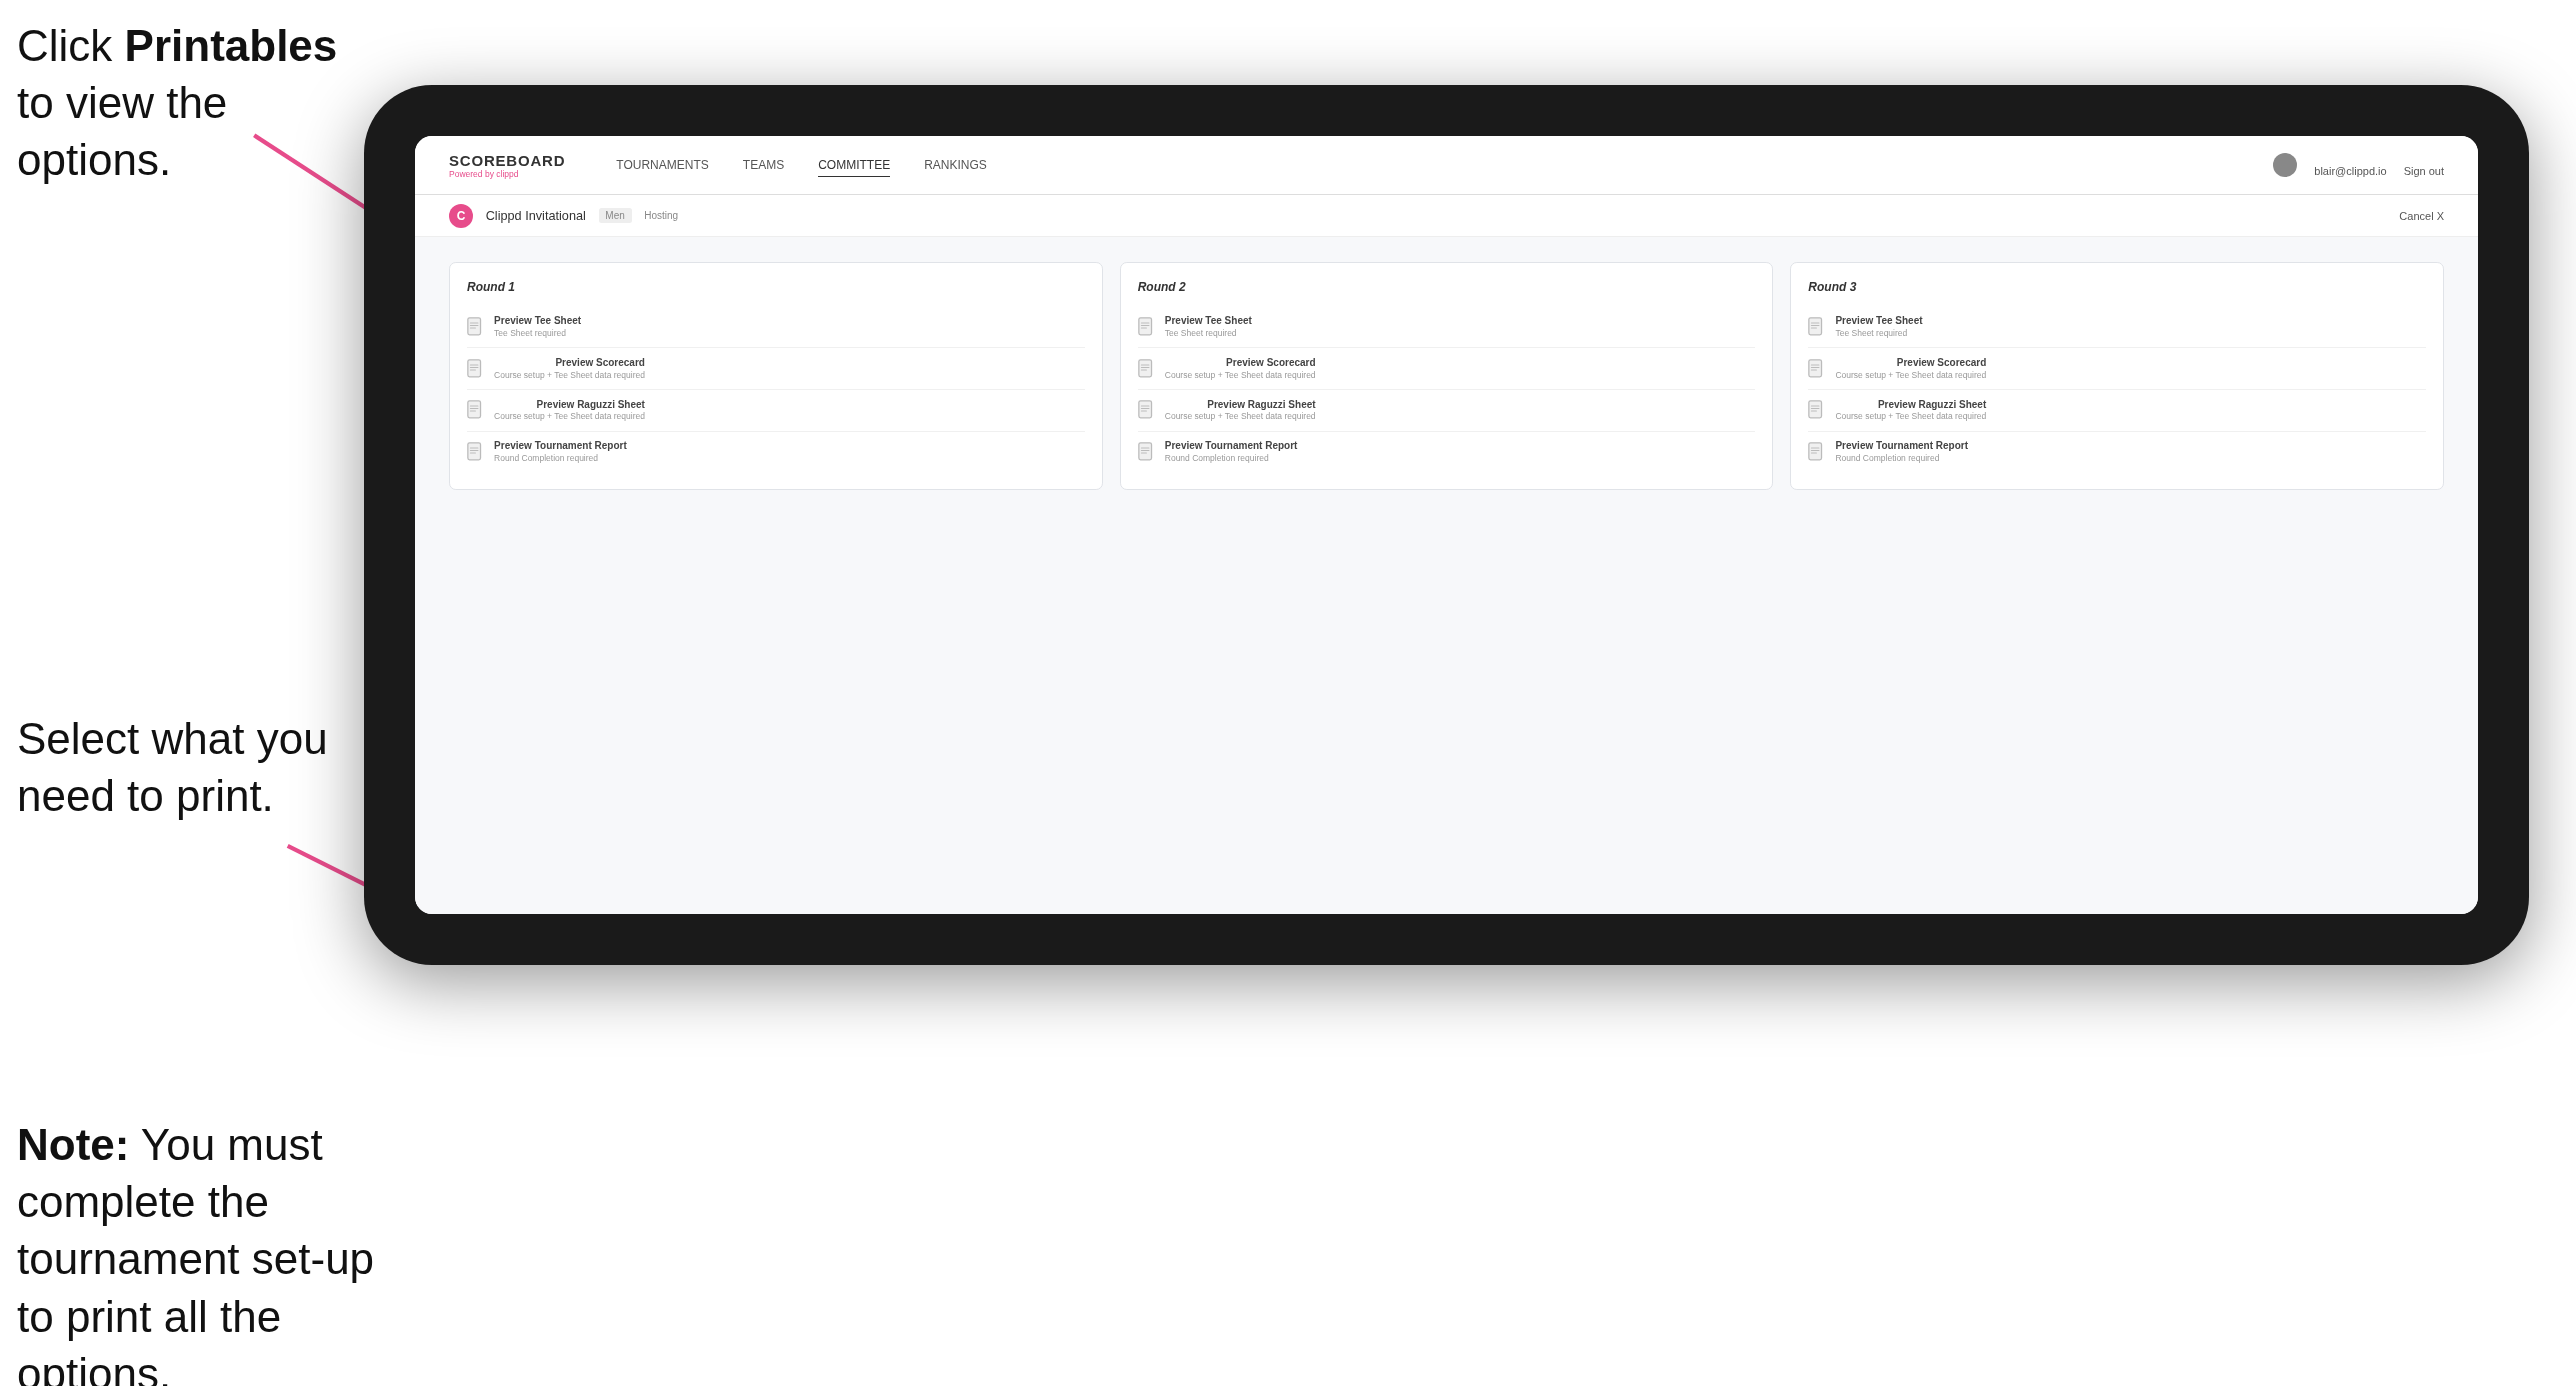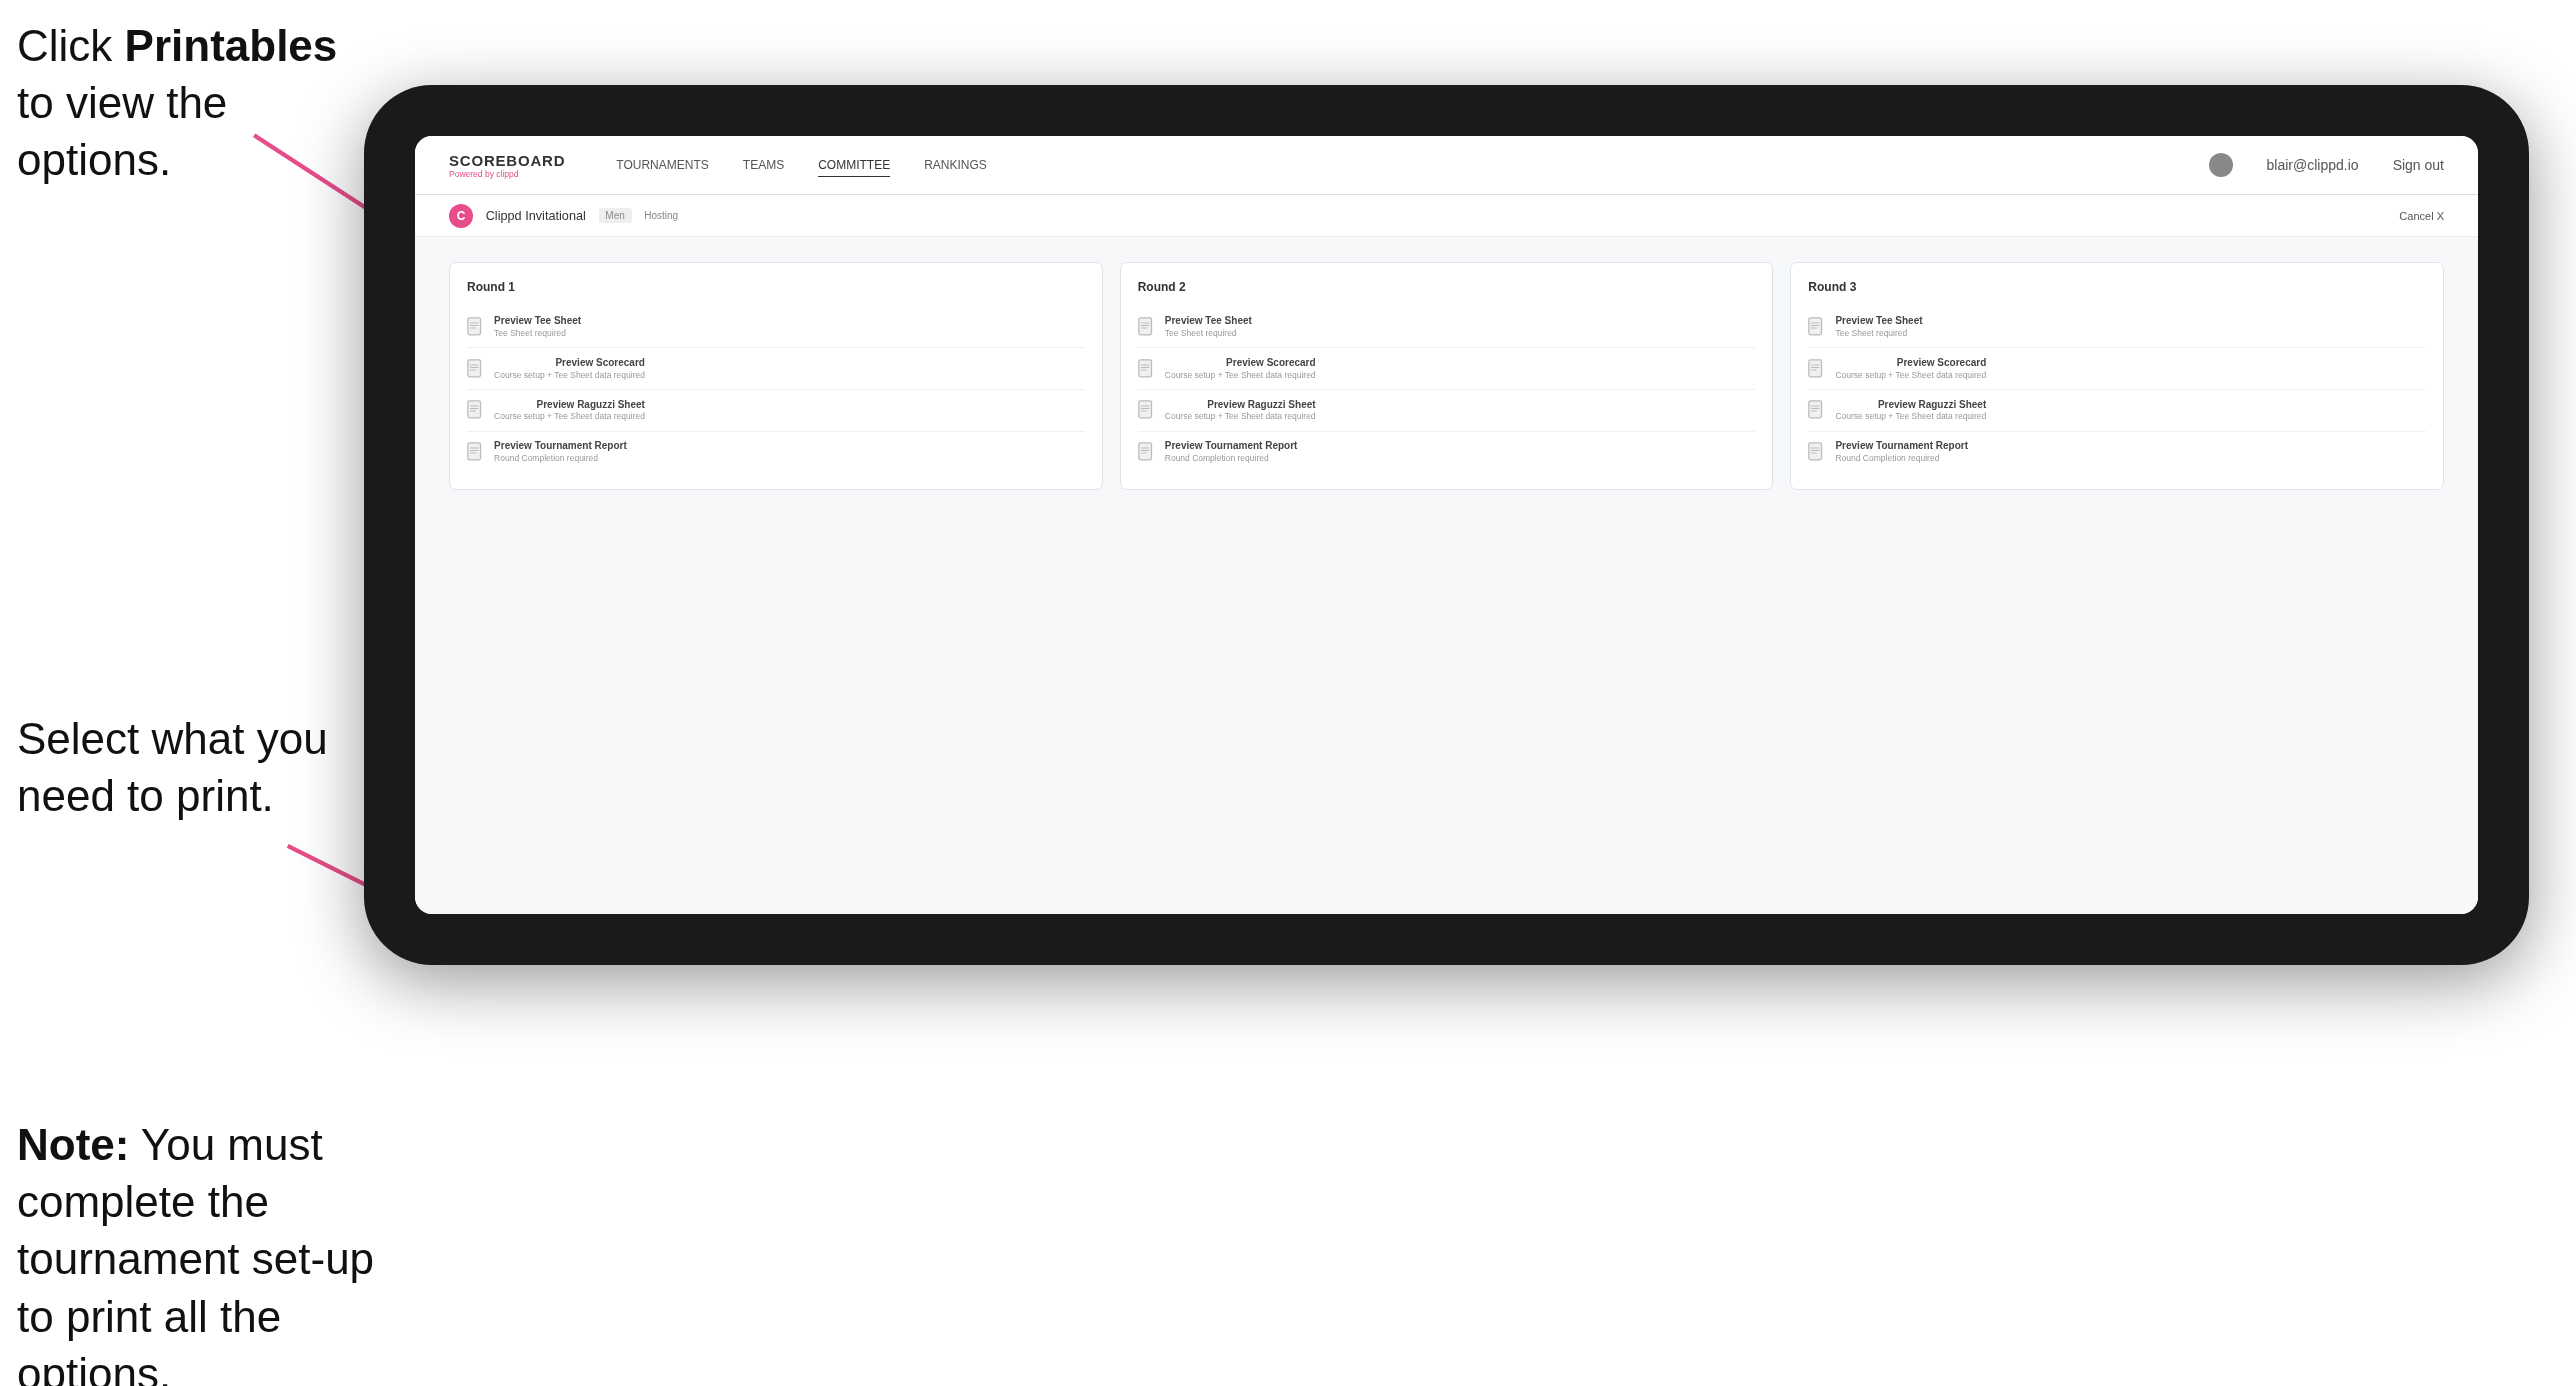--- a/index.html
+++ b/index.html
@@ -108,23 +108,23 @@
       text-transform: uppercase;
       font-weight: 500;
     }
     .top-nav-item.active {
       color: #333;
       border-bottom: 1.7px solid #333;
     }
 
     .top-nav-right {
       display: flex;
-      align-items: center;
-      gap: 34px;
-      font-size: 14px;
+      align-items: flex-end;
+      gap: 17px;
+      font-size: 11px;
       color: #555;
     }
     .user-avatar {
       width: 24px;
       height: 24px;
       background: #888;
       border-radius: 50%;
     }
 
     
@@ -220,20 +220,21 @@
       border-radius: 6.8px;
       padding: 17px;
       border: 0.8px solid #e0e3e8;
     }
 
     .round-title {
       font-size: 12px;
       font-weight: 600;
       color: #333;
       margin-bottom: 12.7px;
+      font-style: italic;
     }
 
     .print-item {
       display: flex;
       align-items: flex-start;
       gap: 8.5px;
       padding: 8.5px 0;
       border-bottom: 0.8px solid #f0f0f0;
       cursor: pointer;
     }

